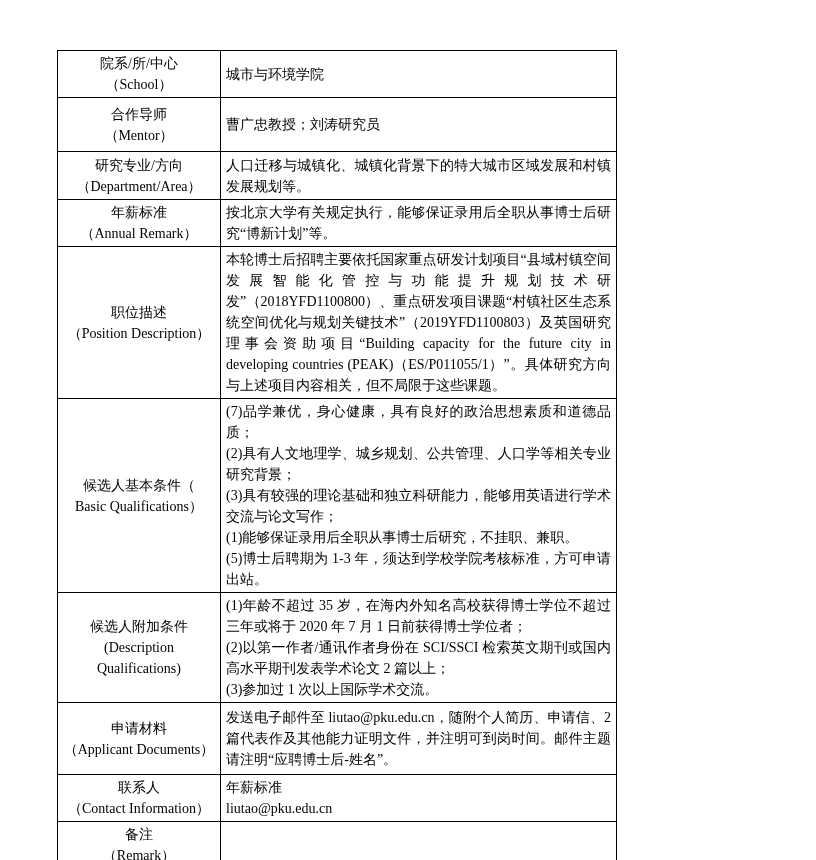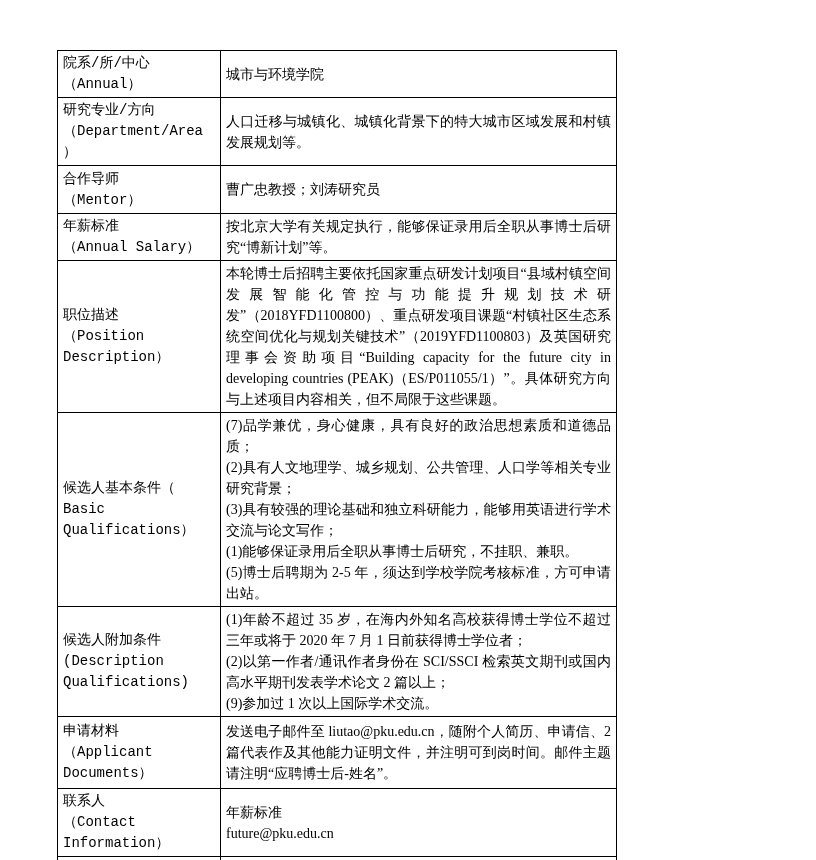--- a/index.html
+++ b/index.html
@@ -25,21 +25,21 @@
   td {
     border: 1px solid #000000;
     font-size: 14px;
     line-height: 21px;
     vertical-align: middle;
     padding: 2px 5px;
     overflow: hidden;
     word-break: break-word;
   }
   td.label-cell {
-    font-family: Liberation Mono, monospace;
+    text-align: center;
   }
   td.content-cell.align-center { text-align: left; }
   td.content-cell.align-justify {
     text-align: justify;
     text-justify: inter-ideograph;
   }
   
   tr:nth-child(1)  { height: 43px; }
   tr:nth-child(2)  { height: 54px; }
   tr:nth-child(3)  { height: 48px; }
@@ -58,51 +58,51 @@
 <table class="doc-table">
   <colgroup>
     <col style="width:163px">
     <col style="width:396px">
   </colgroup>
   <tbody>
 
     <tr>
       <td class="label-cell">
         <div>院系/所/中心</div>
-        <div>（Annual）</div>
+        <div>（School）</div>
       </td>
       <td class="content-cell align-center">
         <div>城市与环境学院</div>
+      </td>
+    </tr>
+
+    <tr>
+      <td class="label-cell">
+        <div>合作导师</div>
+        <div>（Mentor）</div>
+      </td>
+      <td class="content-cell align-center">
+        <div>曹广忠教授；刘涛研究员</div>
       </td>
     </tr>
 
     <tr>
       <td class="label-cell">
         <div>研究专业/方向</div>
         <div>（Department/Area）</div>
       </td>
       <td class="content-cell align-justify">
         <div>人口迁移与城镇化、城镇化背景下的特大城市区域发展和村镇发展规划等。</div>
       </td>
     </tr>
 
     <tr>
       <td class="label-cell">
-        <div>合作导师</div>
-        <div>（Mentor）</div>
-      </td>
-      <td class="content-cell align-center">
-        <div>曹广忠教授；刘涛研究员</div>
-      </td>
-    </tr>
-
-    <tr>
-      <td class="label-cell">
         <div>年薪标准</div>
-        <div>（Annual Salary）</div>
+        <div>（Annual Remark）</div>
       </td>
       <td class="content-cell align-justify">
         <div>按北京大学有关规定执行，能够保证录用后全职从事博士后研究“博新计划”等。</div>
       </td>
     </tr>
 
     <tr>
       <td class="label-cell">
         <div>职位描述</div>
         <div>（Position Description）</div>
@@ -115,55 +115,55 @@
     <tr>
       <td class="label-cell">
         <div>候选人基本条件（</div>
         <div>Basic Qualifications）</div>
       </td>
       <td class="content-cell align-justify">
         <div>(7)品学兼优，身心健康，具有良好的政治思想素质和道德品质；</div>
         <div>(2)具有人文地理学、城乡规划、公共管理、人口学等相关专业研究背景；</div>
         <div>(3)具有较强的理论基础和独立科研能力，能够用英语进行学术交流与论文写作；</div>
         <div>(1)能够保证录用后全职从事博士后研究，不挂职、兼职。</div>
-        <div>(5)博士后聘期为 2-5 年，须达到学校学院考核标准，方可申请出站。</div>
+        <div>(5)博士后聘期为 1-3 年，须达到学校学院考核标准，方可申请出站。</div>
       </td>
     </tr>
 
     <tr>
       <td class="label-cell">
         <div>候选人附加条件</div>
         <div>(Description</div>
         <div>Qualifications)</div>
       </td>
       <td class="content-cell align-justify">
         <div>(1)年龄不超过 35 岁，在海内外知名高校获得博士学位不超过三年或将于 2020 年 7 月 1 日前获得博士学位者；</div>
         <div>(2)以第一作者/通讯作者身份在 SCI/SSCI 检索英文期刊或国内高水平期刊发表学术论文 2 篇以上；</div>
-        <div>(9)参加过 1 次以上国际学术交流。</div>
+        <div>(3)参加过 1 次以上国际学术交流。</div>
       </td>
     </tr>
 
     <tr>
       <td class="label-cell">
         <div>申请材料</div>
         <div>（Applicant Documents）</div>
       </td>
       <td class="content-cell align-justify">
         <div>发送电子邮件至 liutao@pku.edu.cn，随附个人简历、申请信、2 篇代表作及其他能力证明文件，并注明可到岗时间。邮件主题请注明“应聘博士后-姓名”。</div>
       </td>
     </tr>
 
     <tr>
       <td class="label-cell">
         <div>联系人</div>
         <div>（Contact Information）</div>
       </td>
       <td class="content-cell align-center">
         <div>年薪标准</div>
-        <div>future@pku.edu.cn</div>
+        <div>liutao@pku.edu.cn</div>
       </td>
     </tr>
 
     <tr>
       <td class="label-cell">
         <div>备注</div>
         <div>（Remark）</div>
       </td>
       <td class="content-cell align-center"></td>
     </tr>

